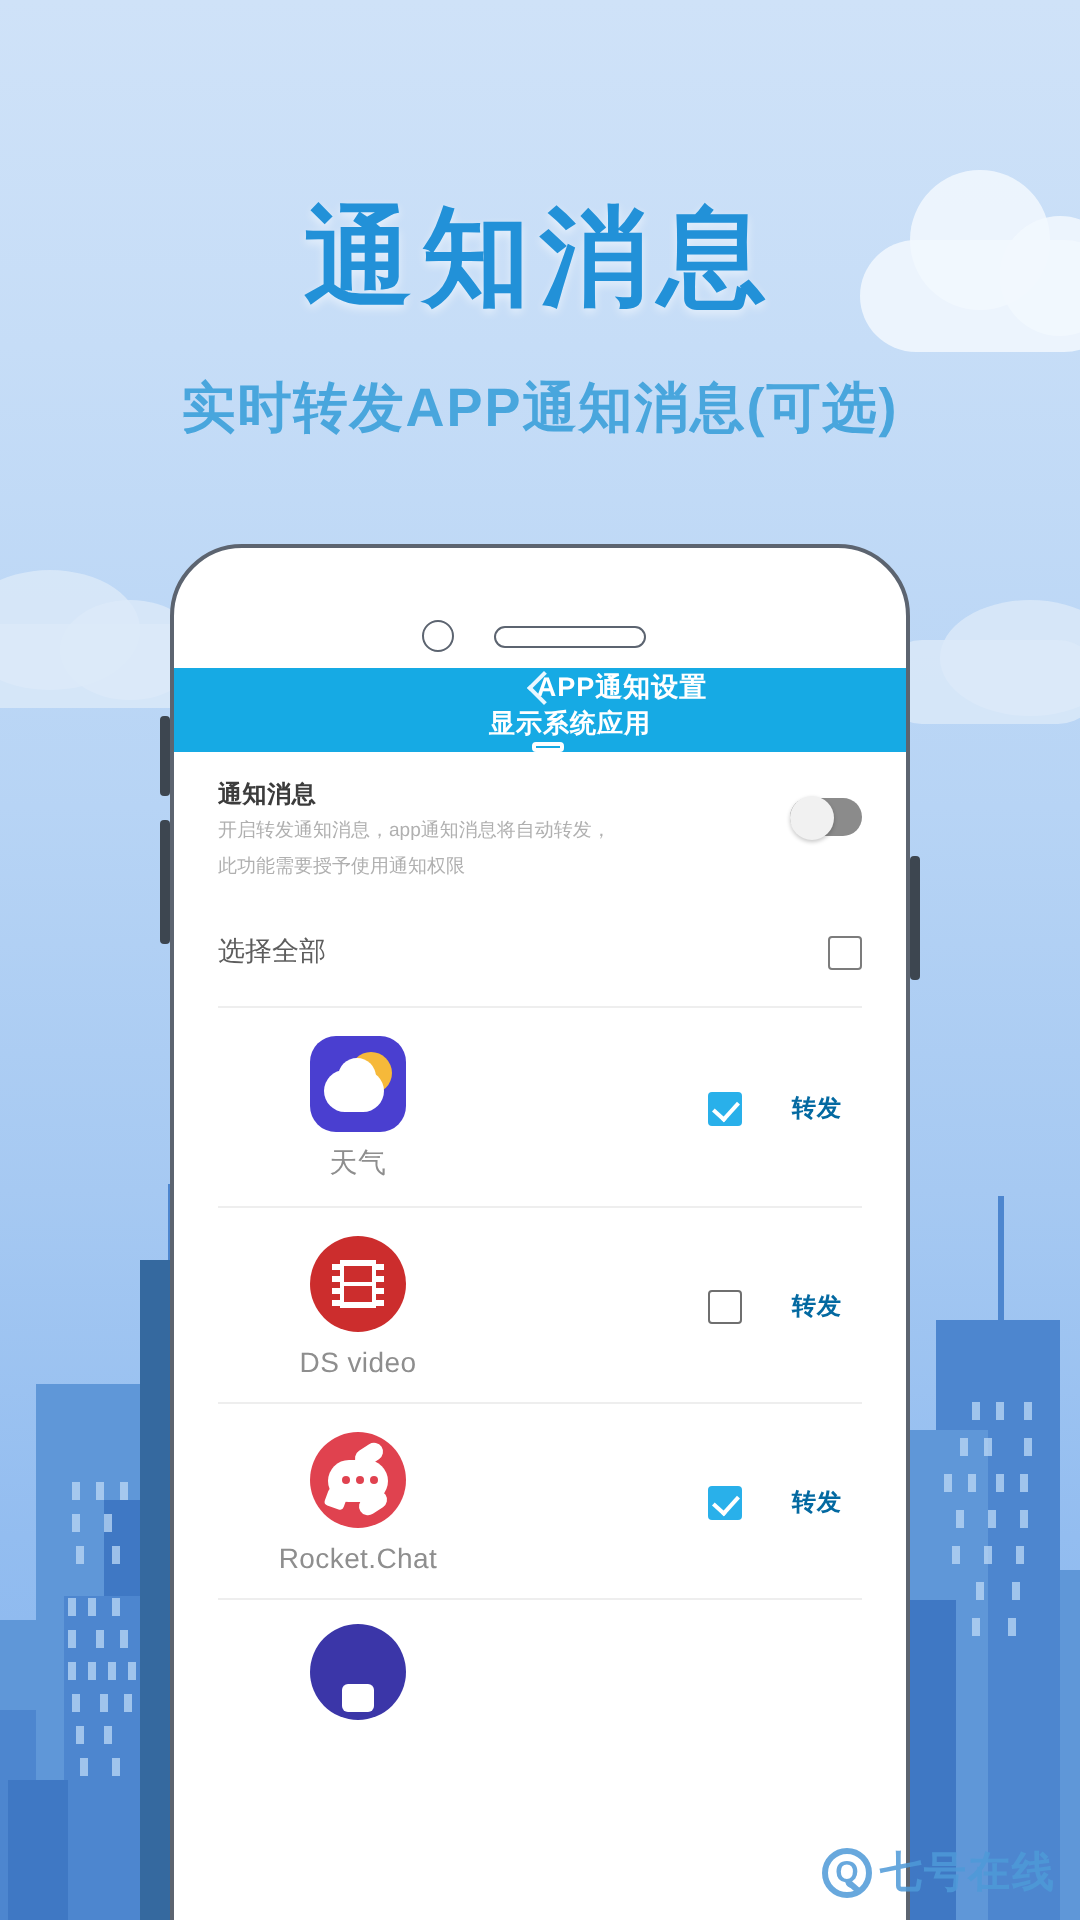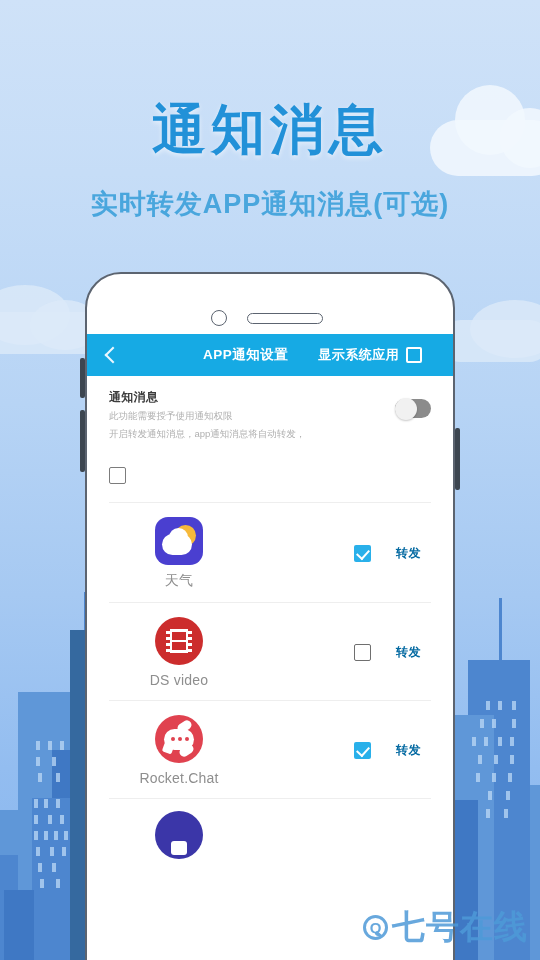--- a/index.html
+++ b/index.html
@@ -52,21 +52,21 @@
   }
   .speaker {
     position:absolute; left:160px; top:39px; width:76px; height:11px;
     border:1.6px solid #5c6470; border-radius:6px;
   }
   .side-btn { position:absolute; background:#3d4650; border-radius:2px; z-index:6; }
 
   
   .appbar {
     height:42px; background:#16aae4; display:flex; align-items:center;
-    padding:0 14px; color:#fff; position:relative;
+    padding:0 14px; color:#fff; position:relative;flex-direction:column;
   }
   .back-ic { width:20px; height:20px; position:relative; }
   .back-ic::before {
     content:""; position:absolute; left:6px; top:4px; width:10px; height:10px;
     border-left:2px solid #eaf7ff; border-bottom:2px solid #eaf7ff;
     transform:rotate(45deg);
   }
   .appbar-title { font-size:13.5px; font-weight:bold; margin-left:82px; letter-spacing:.5px; }
   .sys-label { font-size:13px; font-weight:bold; margin-left:30px; letter-spacing:.5px; }
   .box-white {
@@ -195,21 +195,21 @@
   .wm-q {
     width:25px; height:25px; border-radius:50%; border:3px solid #4e9ad8;
     display:flex; align-items:center; justify-content:center;
     font-size:15px; font-weight:bold; color:#4e9ad8; position:relative;
   }
   .wm-q::after {
     content:""; position:absolute; right:2px; bottom:1px; width:8px; height:3px;
     background:#4e9ad8; transform:rotate(42deg);
   }
   .wm-text {
-    font-size:33px; font-weight:bold; color:#4e9ad8; margin-left:4px; letter-spacing:1px;
+    font-size:21px; font-weight:bold; color:#4e9ad8; margin-left:4px; letter-spacing:1px;
   }
 </style>
 </head>
 <body>
 
 <div class="bg">
 
   <div class="cloud white" style="left:455px;top:85px;width:70px;height:70px;"></div>
   <div class="cloud white" style="left:500px;top:108px;width:60px;height:60px;"></div>
   <div class="cloud white" style="left:430px;top:120px;width:130px;height:56px;border-radius:28px;"></div>
@@ -315,30 +315,31 @@
     <div class="appbar-title">APP通知设置</div>
     <div class="sys-label">显示系统应用</div>
     <div class="box-white"></div>
   </div>
 
   <div class="content">
 
     <div class="notice">
       <div class="notice-txt">
         <div class="notice-title">通知消息</div>
+        <div class="notice-desc">开启转发通知消息，app通知消息将自动转发，</div>
         <div class="notice-desc">此功能需要授予使用通知权限</div>
-        <div class="notice-desc">开启转发通知消息，app通知消息将自动转发，</div>
       </div>
       <div class="toggle">
         <div class="knob"></div>
       </div>
     </div>
 
 
     <div class="selall">
+      <div class="selall-label">选择全部</div>
       <div class="box-gray"></div>
     </div>
 
     <div class="divider"></div>
 
     <div class="app-row">
       <div class="app-cell">
         <div class="app-icon ico-weather">
           <div class="sun"></div>
           <div class="cl1"></div>

